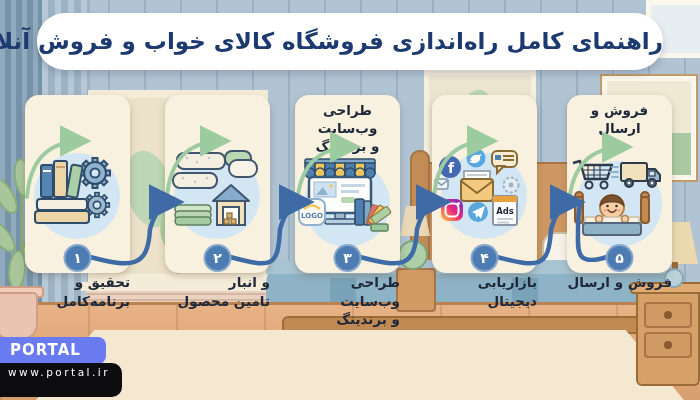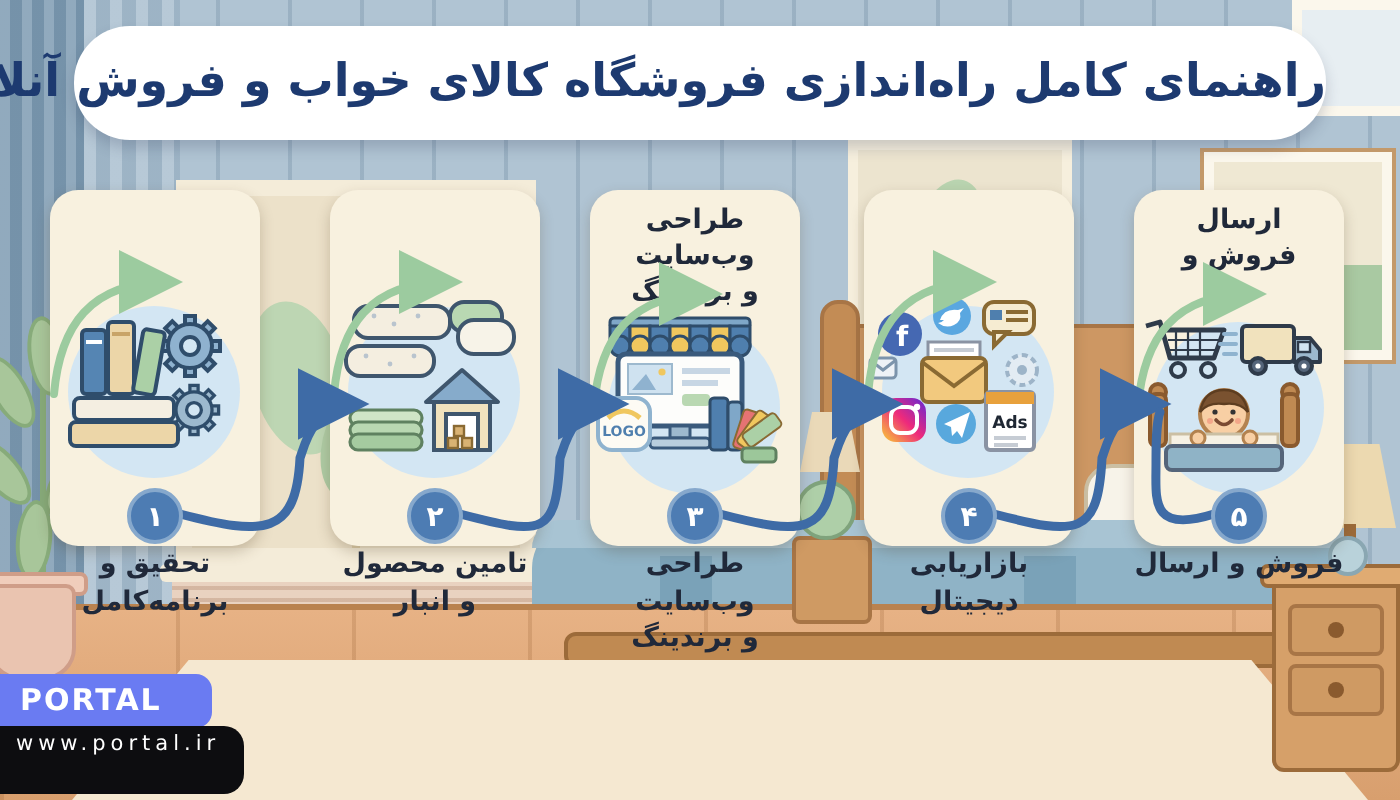--- a/index.html
+++ b/index.html
@@ -74,21 +74,21 @@
 
   
   .card{top:95px;width:105px;height:178px;background:var(--card-bg,#f8f1df);border-radius:14px;
         box-shadow:0 3px 7px rgba(80,60,30,.25);z-index:10;}
   .icon-circle{left:9px;width:86px;height:86px;border-radius:50%;background:var(--icon-circle,#d3e6f3);}
   .ic-norm{top:58px;} .ic-low{top:66px;}
   .icon-svg{left:2px;width:100px;height:96px;}
   .sv-norm{top:52px;} .sv-low{top:60px;}
   .top-label{left:0;top:7px;width:100%;text-align:center;direction:rtl;
         font-size:13.5px;font-weight:700;line-height:1.32;color:var(--label,#20293a);}
-  .card-label{left:0;top:178px;width:100%;text-align:center;direction:rtl;
+  .card-label{left:0;top:178px;width:100%;direction:rtl;
         font-size:13.5px;font-weight:700;line-height:1.38;color:var(--label,#20293a);}
   .lbl-line{position:static;display:block;}
 
   .flow{left:0;top:0;width:700px;height:400px;z-index:30;}
 
   
   .portal-badge{left:0;top:337px;width:106px;height:27px;background:var(--portal-blue,#6a7bf2);
         border-radius:0 8px 8px 0;z-index:45;color:#fff;font-weight:700;font-size:15px;
         letter-spacing:1px;line-height:26px;padding-left:10px;}
   .portal-url{left:0;top:363px;width:122px;height:34px;background:var(--portal-black,#0d0d10);
@@ -230,22 +230,22 @@
         <polygon points="46,54 64,38 82,54" fill="#86abcb" stroke-linejoin="round"></polygon>
         <rect x="56" y="60" width="16" height="18" fill="#ffffff"></rect>
       </g>
       <g fill="#d9b273" stroke="#8a6a33" stroke-width="1.2">
         <rect x="57" y="72" width="5" height="5"></rect>
           <rect x="64" y="72" width="5" height="5"></rect>
           <rect x="60" y="66" width="5" height="5"></rect>
       </g>
     </svg>
     <div class="card-label">
+      <span class="lbl-line">و انبار</span>
       <span class="lbl-line">تامین محصول</span>
-      <span class="lbl-line">و انبار</span>
     </div>
   </div>
 
   <div class="card" style="left:295px">
     <div class="top-label">
       <span class="lbl-line">طراحی وب‌سایت</span>
       <span class="lbl-line">و برندینگ</span>
     </div>
     <div class="icon-circle ic-low"></div>
     <svg class="icon-svg sv-low" viewBox="0 0 100 96">
@@ -351,22 +351,22 @@
       </g>
     </svg>
     <div class="card-label">
       <span class="lbl-line">بازاریابی دیجیتال</span>
       <span class="lbl-line"></span>
     </div>
   </div>
 
   <div class="card" style="left:567px">
     <div class="top-label">
+      <span class="lbl-line">فروش و</span>
       <span class="lbl-line">ارسال</span>
-      <span class="lbl-line">فروش و</span>
     </div>
     <div class="icon-circle ic-low"></div>
     <svg class="icon-svg sv-low" viewBox="0 0 100 96">
       <g transform="translate(4,2)">
         <path d="M0,6 L7,4 L12,22 L34,22 L39,8 L9,8" fill="none" stroke="#2f3b4a" stroke-width="2.4" stroke-linejoin="round"></path>
         <path d="M15,8 V22 M21,8 V22 M27,8 V22 M11,13 H37 M12,18 H35" stroke="#2f3b4a" stroke-width="1.1"></path>
         <circle cx="16" cy="28" r="3.5" fill="#d3e6f3" stroke="#2f3b4a" stroke-width="2"></circle>
         <circle cx="31" cy="28" r="3.5" fill="#d3e6f3" stroke="#2f3b4a" stroke-width="2"></circle>
       </g>
       <g transform="translate(42,6)">

